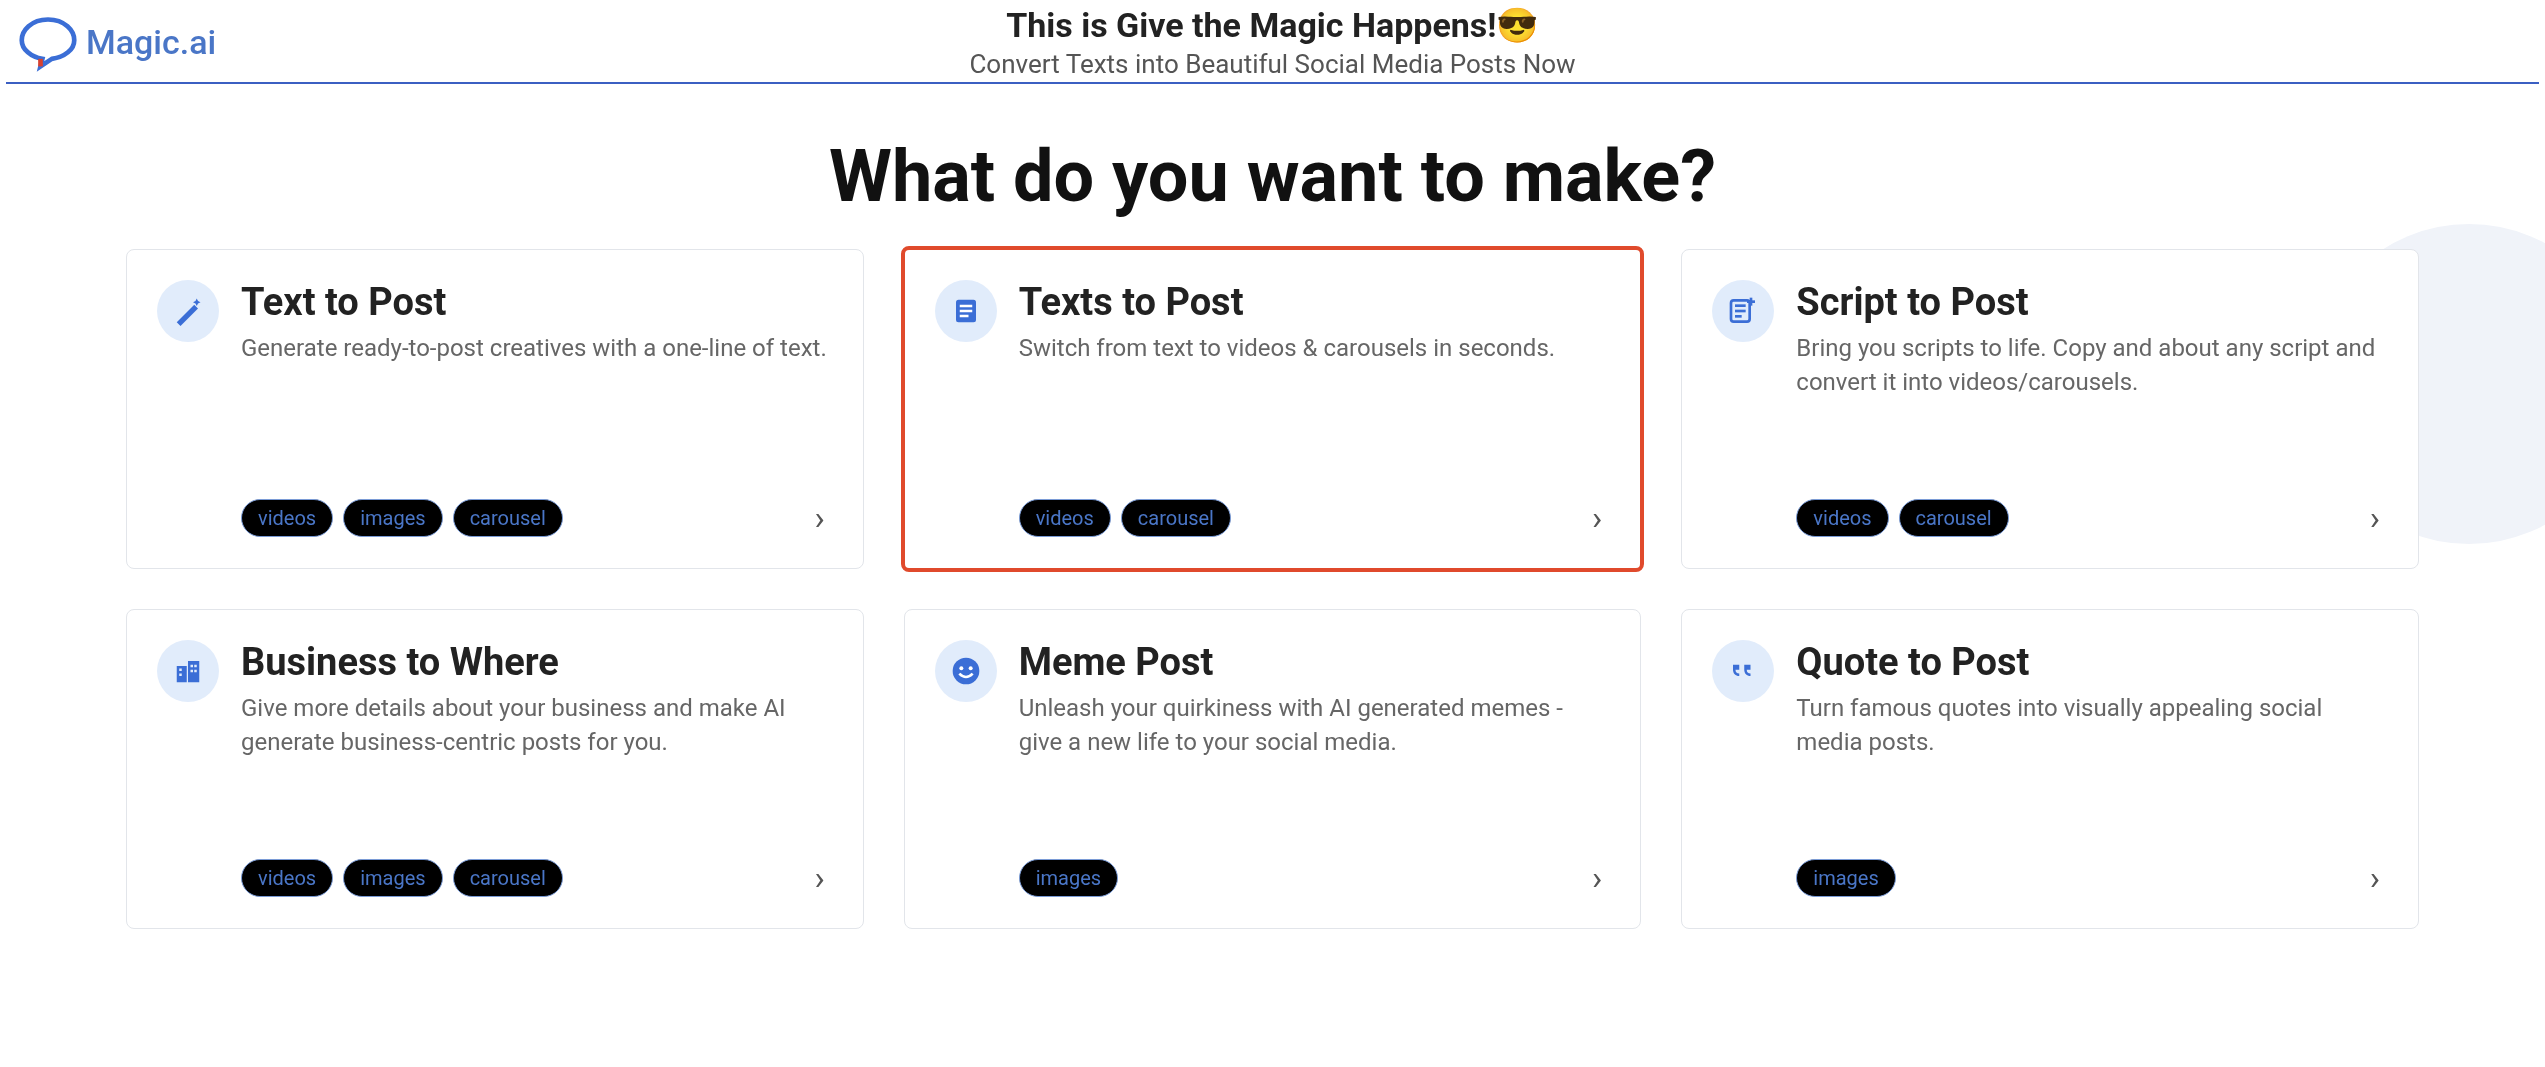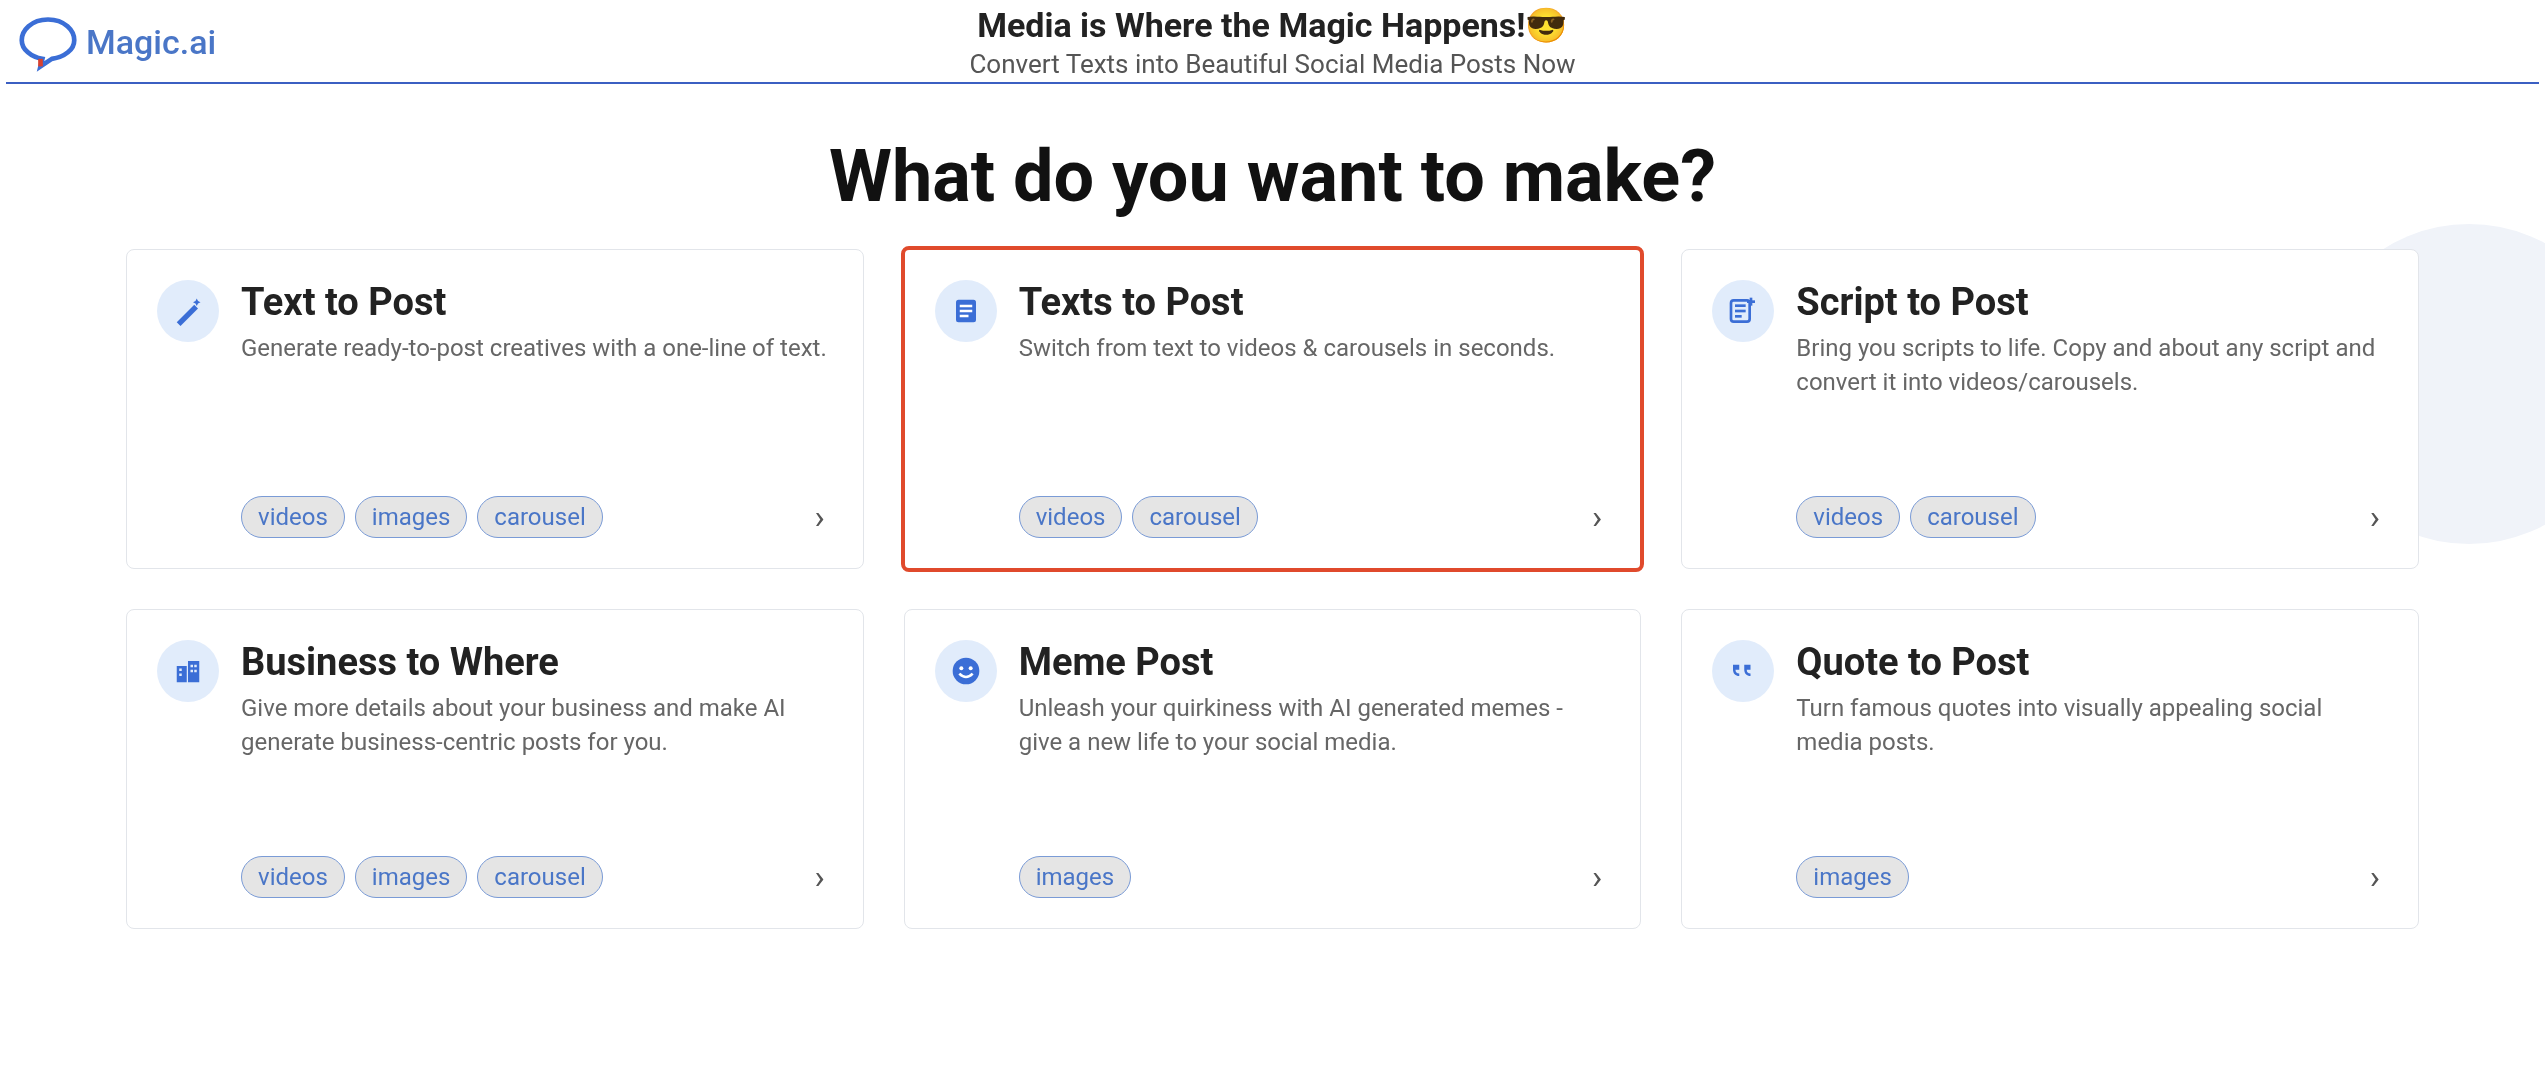--- a/index.html
+++ b/index.html
@@ -125,24 +125,24 @@
       padding-left: 84px;
     }
     .tags-row {
       display: flex;
       gap: 10px;
       flex-wrap: wrap;
     }
     .tag {
       border: 1px solid #7a9bd6;
       color: #4a76c7;
-      font-size: 24px;
+      font-size: 20px;
       padding: 6px 16px;
       border-radius: 100px;
-      background: #e5e5e5;
+      background: #000000;
     }
     .chevron {
       font-size: 34px;
       color: #555;
       padding-right: 8px;
     }
     .deco-blob {
       position: absolute;
       right: -90px;
       top: 90px;
@@ -159,21 +159,21 @@
 <div class="wrapper">
   <div class="header">
     <div class="logo-block">
       <svg viewBox="0 0 64 64">
         <path d="M32 8 C14 8 4 20 4 30 C4 40 14 48 26 50 L24 58 L36 50 C50 48 60 40 60 30 C60 20 50 8 32 8 Z" fill="none" stroke="#3b6ed6" stroke-width="5"></path>
         <path d="M24 58 L24 50" stroke="#d8412f" stroke-width="5" fill="none"></path>
       </svg>
       <span class="logo-text">Magic.ai</span>
     </div>
     <div class="header-center">
-      <div class="header-title">Media is Where the Magic Happens!😎</div>
+      <div class="header-title">This is Give the Magic Happens!😎</div>
       <div class="header-sub">Convert Texts into Beautiful Social Media Posts Now</div>
     </div>
   </div>
 
   <div style="position:relative;">
     <div class="deco-blob"></div>
 
     <h2 class="page-title">What do you want to make?</h2>
 
     <div class="cards-grid">

